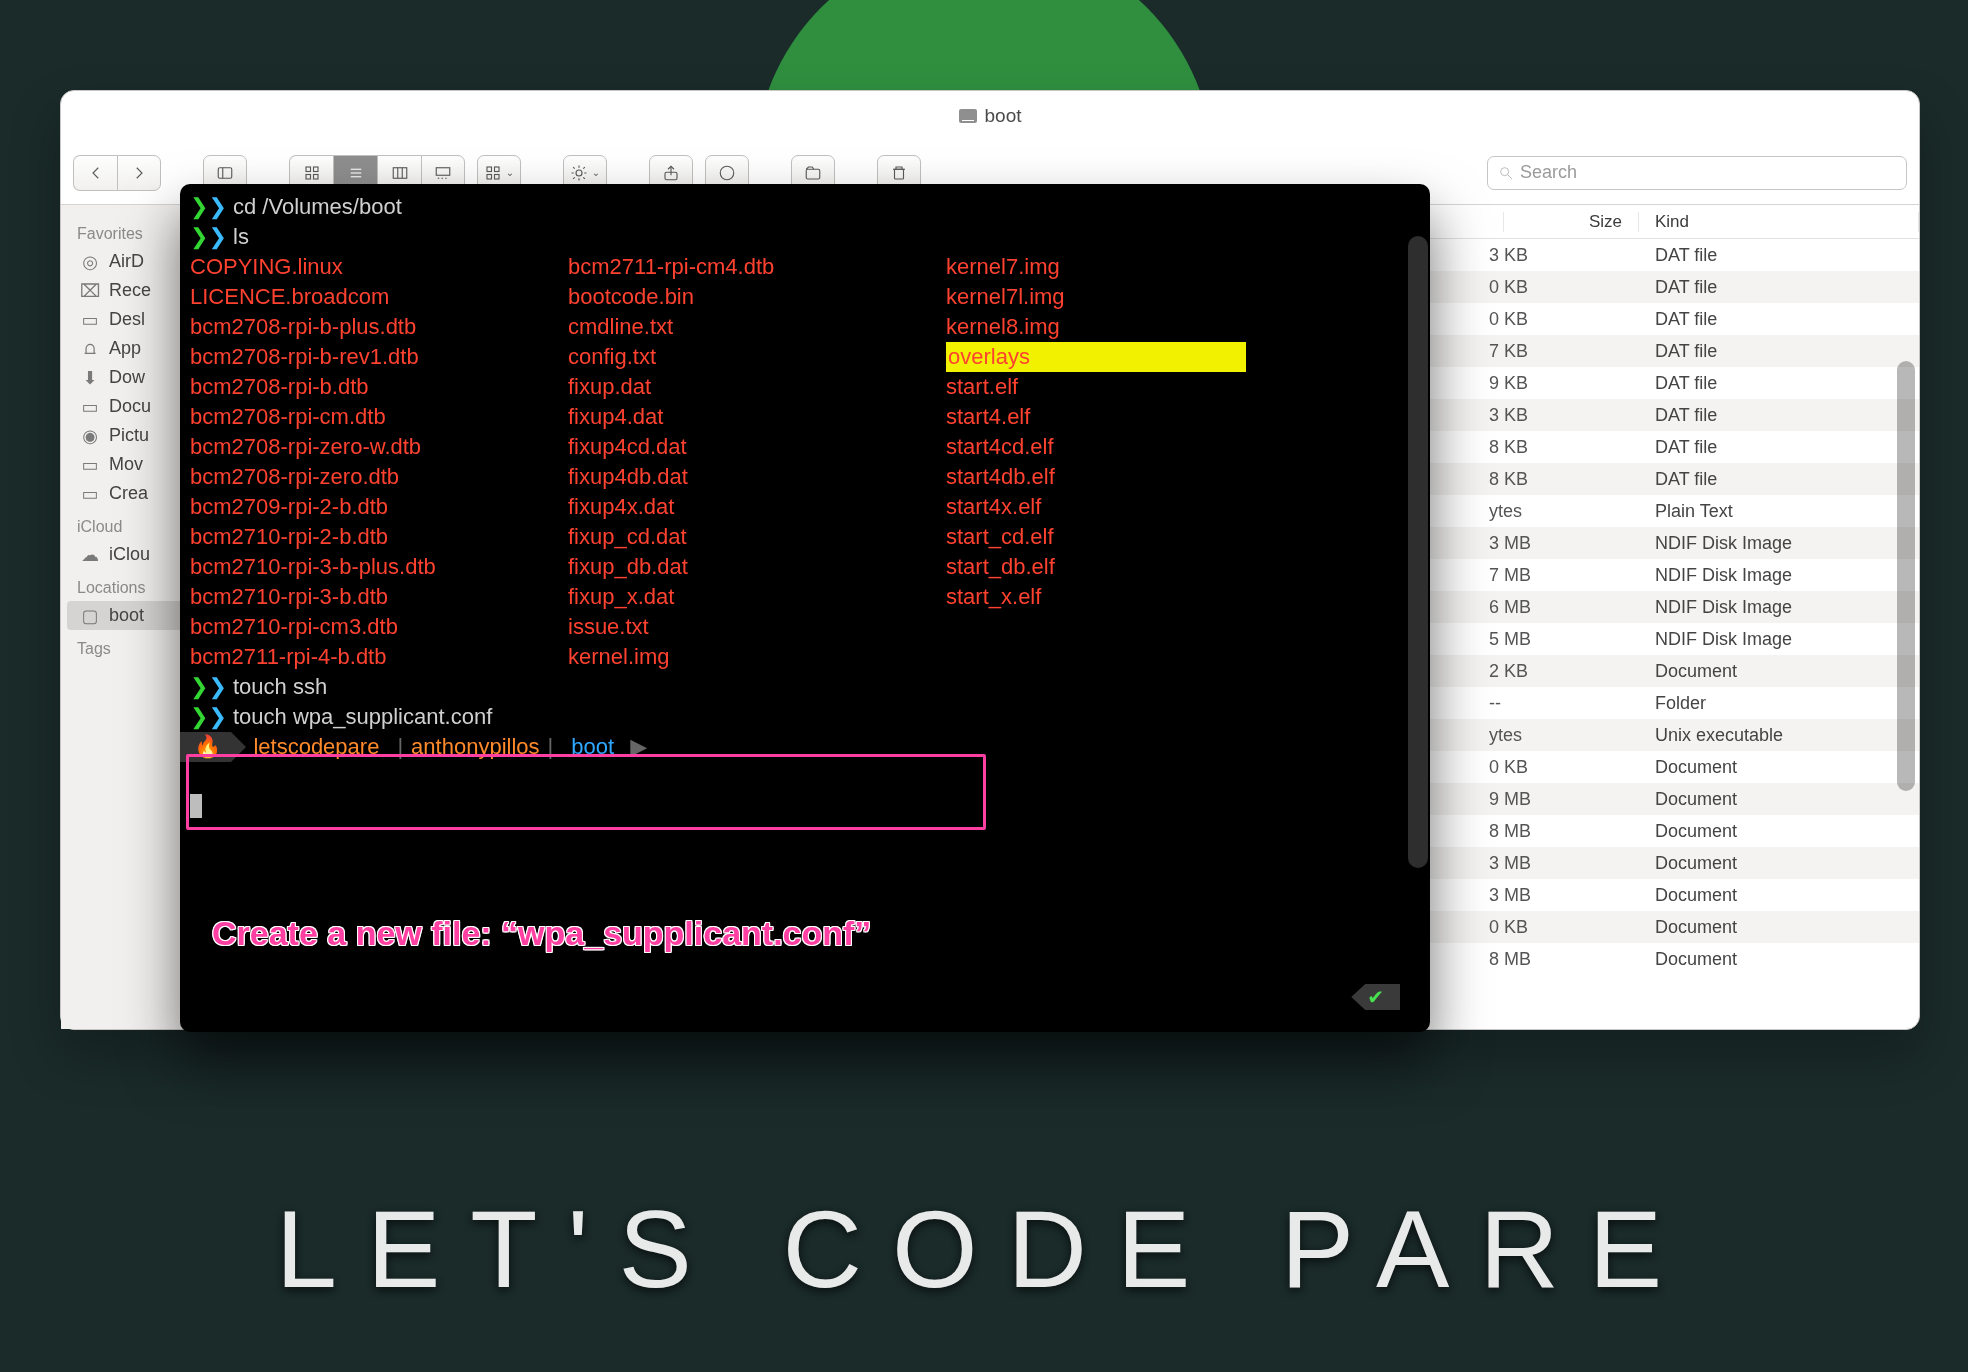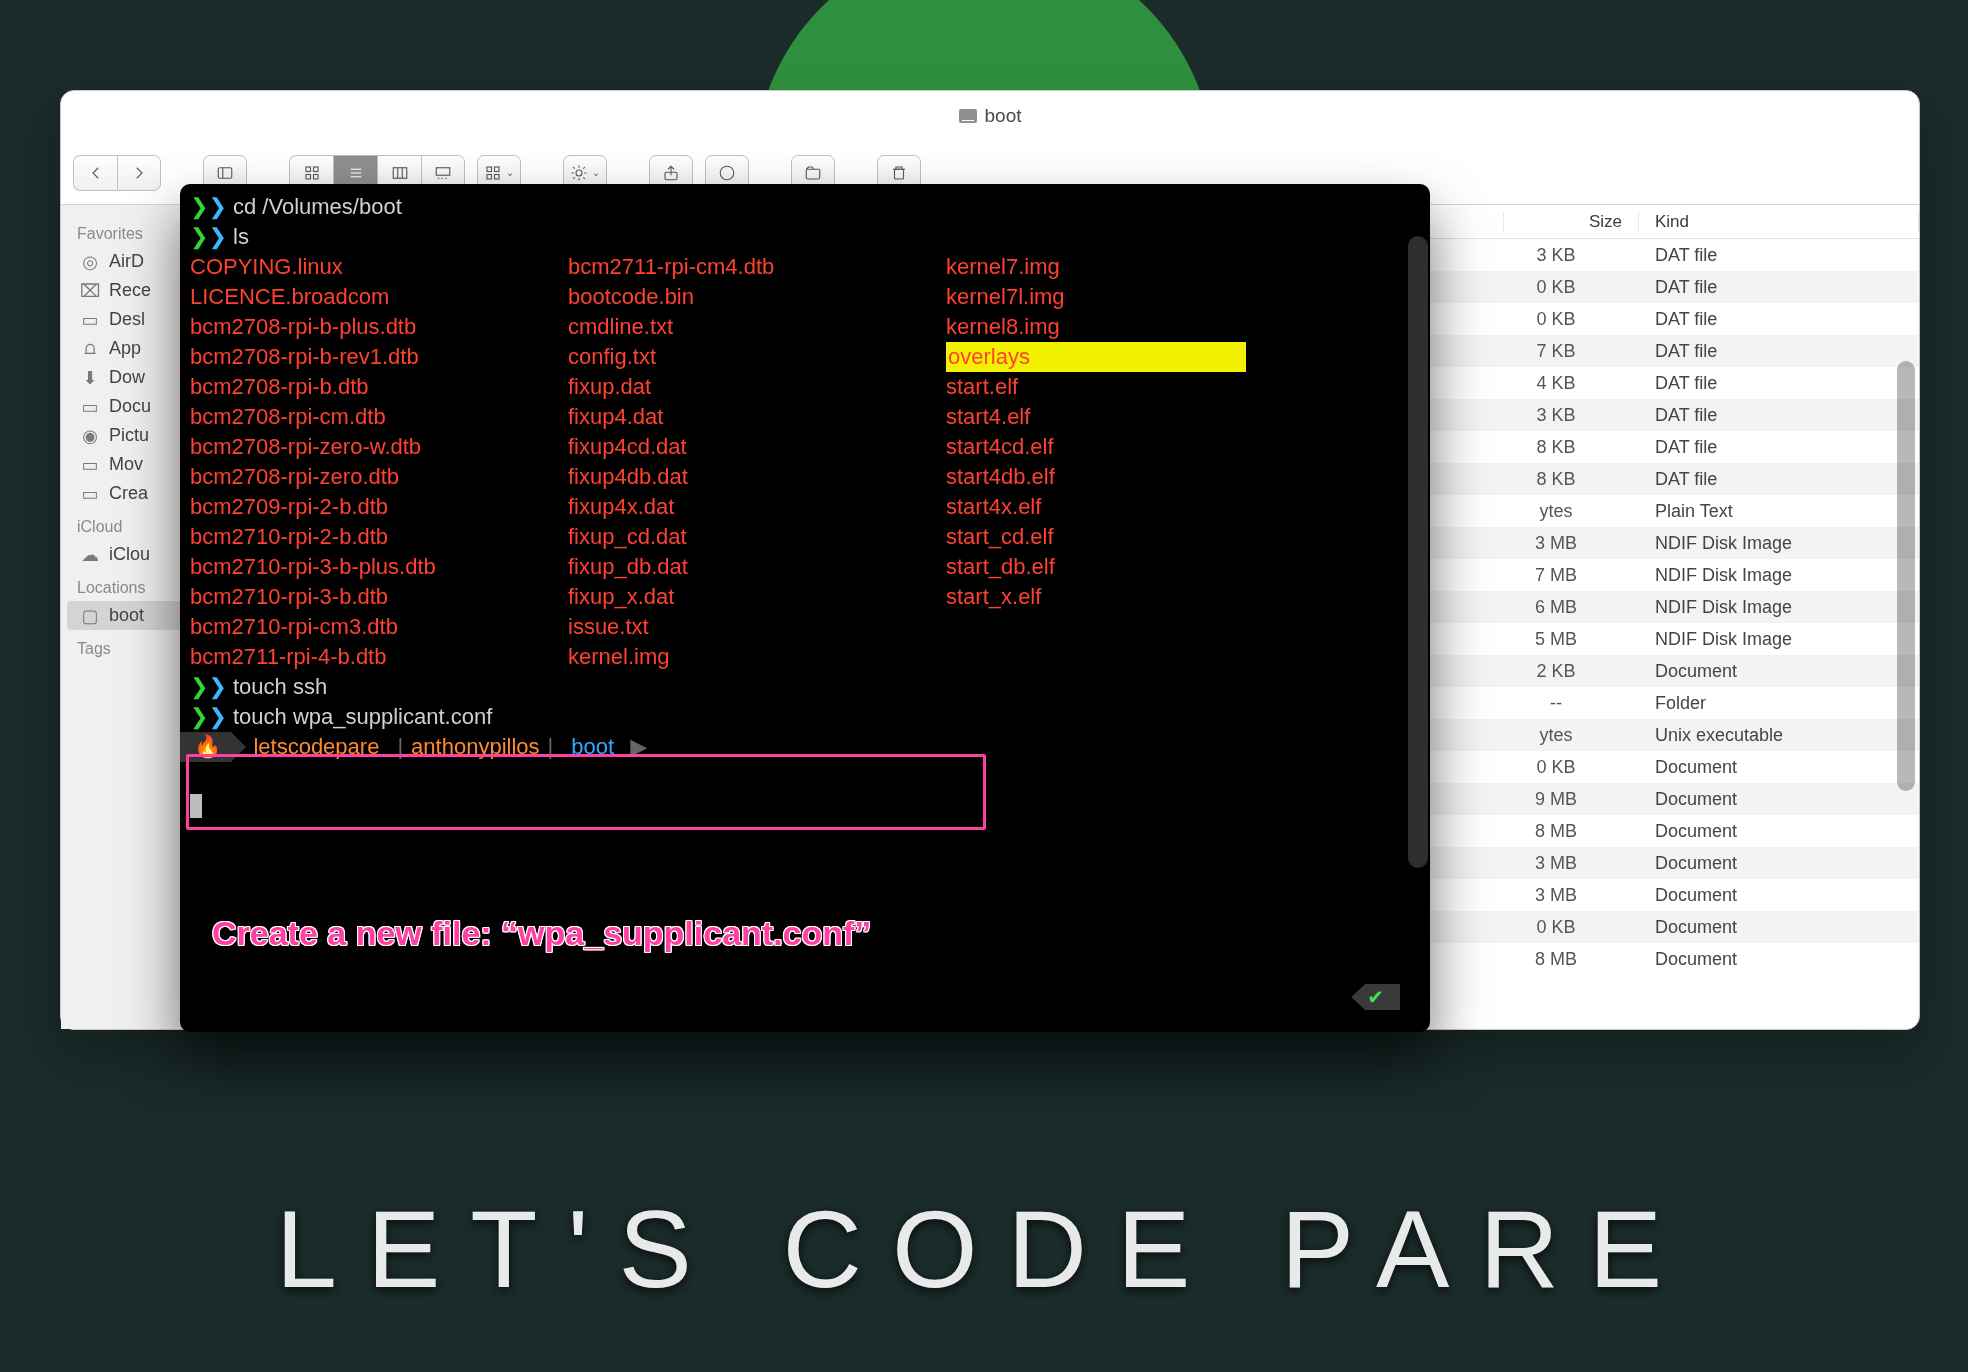--- a/index.html
+++ b/index.html
@@ -36,21 +36,21 @@
   
   .list{flex:1;display:flex;flex-direction:column;overflow:hidden;}
   .cols-head{height:34px;display:flex;align-items:center;border-bottom:1px solid #e3e1df;font-size:17px;color:#3c3c3c;background:#fff;}
   .cols-head .c{padding:0 16px;border-right:1px solid #e9e7e5;}
   .c.name{flex:1;}
   .c.size{width:136px;text-align:right;}
   .c.kind{width:280px;}
   .rows{flex:1;overflow:hidden;}
   .row{height:32px;display:flex;align-items:center;font-size:18px;color:#262626;}
   .row.alt{background:#f4f3f2;}
-  .row .rsize{width:150px;text-align:center;padding-right:16px;color:#555;}
+  .row .rsize{width:150px;text-align:left;padding-right:16px;color:#555;}
   .row .rkind{width:280px;padding-left:16px;color:#444;}
   .row .rname{flex:1;padding-left:28px;overflow:hidden;}
   .finder-scroll{position:absolute;right:4px;top:270px;width:18px;height:430px;background:rgba(0,0,0,.28);border-radius:10px;}
   
   .term{position:absolute;left:180px;top:184px;width:1250px;height:848px;background:#000;border-radius:10px;box-shadow:0 30px 55px rgba(0,0,0,.55);display:flex;flex-direction:column;font-family:"Menlo","Monaco","Consolas",monospace;}
   .term-title{height:44px;background:#eeedec;border-radius:10px 10px 0 0;display:flex;align-items:center;position:relative;border-bottom:1px solid #cfcdca;}
   .traffic{display:flex;gap:10px;margin-left:16px;}
   .dot{width:16px;height:16px;border-radius:50%;}
   .dot.r{background:#ff5f57;border:1px solid #e24238;}
   .dot.y{background:#febc2e;border:1px solid #e0a11d;}
@@ -181,20 +181,27 @@
         </svg>
       </div>
     <div class="spacer"></div>
     <div class="tbtn">
         <svg viewBox="0 0 24 24">
           <polyline points="4 7 20 7"></polyline>
           <path d="M8 7V4h8v3"></path>
           <rect x="6" y="7" width="12" height="13" rx="1"></rect>
         </svg>
       </div>
+    <div class="search">
+      <svg viewBox="0 0 24 24">
+          <circle cx="10" cy="10" r="6"></circle>
+          <line x1="15" y1="15" x2="21" y2="21"></line>
+        </svg>
+      <span>Search</span>
+    </div>
   </div>
 
   <div class="finder-body">
     <div class="sidebar">
       <div class="side-h">Favorites</div>
       <div id="fav-list">
           <div class="side-i">
             <span class="ico">◎</span>
             <span>AirD</span>
           </div>
@@ -270,21 +277,21 @@
             <div class="rsize">0 KB</div>
             <div class="rkind">DAT file</div>
           </div>
           <div class="row alt">
             <div class="rname"></div>
             <div class="rsize">7 KB</div>
             <div class="rkind">DAT file</div>
           </div>
           <div class="row ">
             <div class="rname"></div>
-            <div class="rsize">4 KB</div>
+            <div class="rsize">9 KB</div>
             <div class="rkind">DAT file</div>
           </div>
           <div class="row alt">
             <div class="rname"></div>
             <div class="rsize">3 KB</div>
             <div class="rkind">DAT file</div>
           </div>
           <div class="row ">
             <div class="rname"></div>
             <div class="rsize">8 KB</div>

